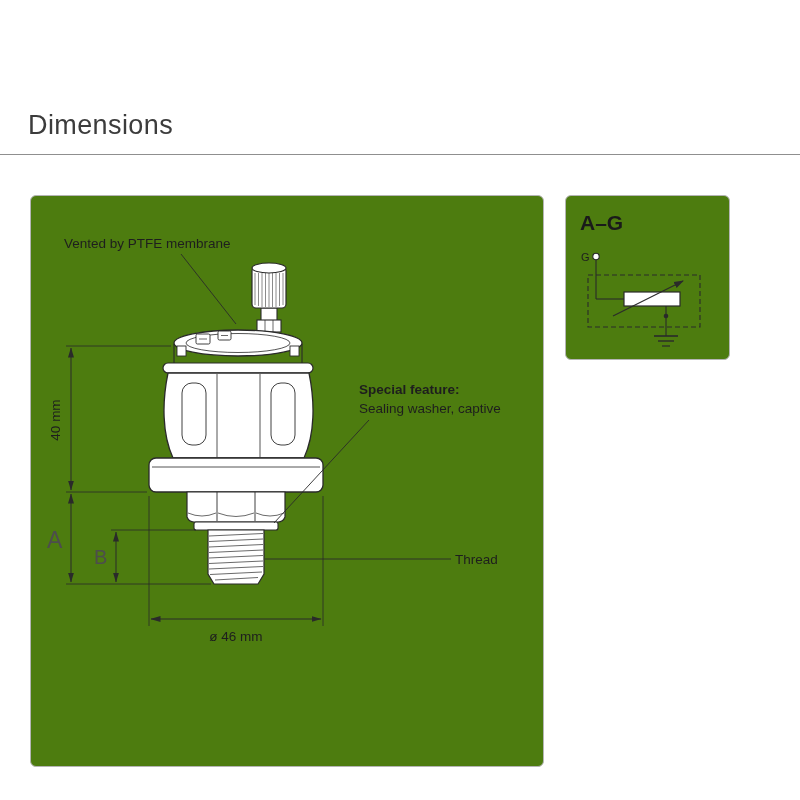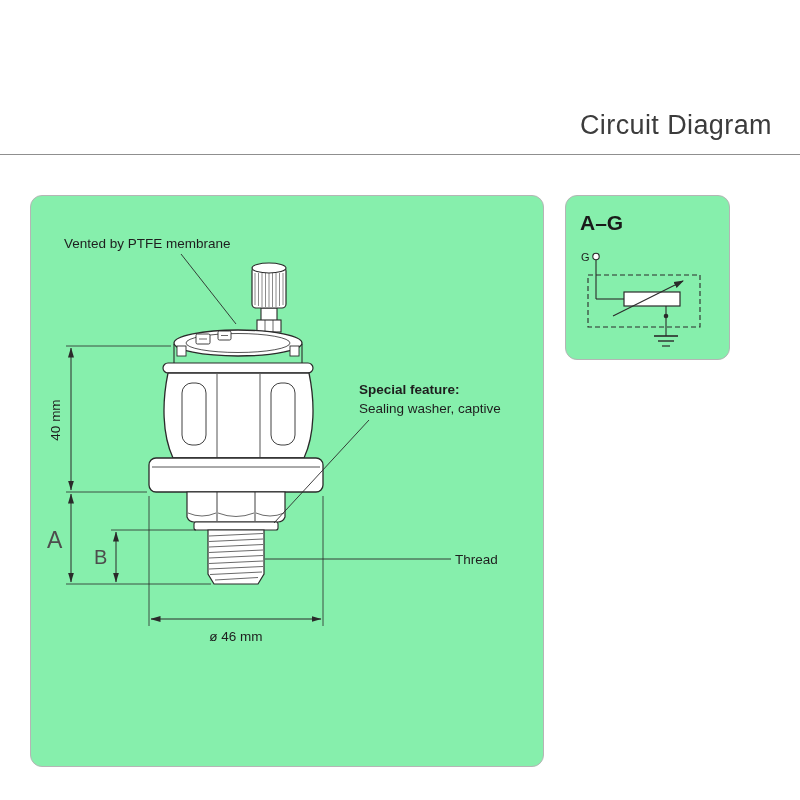--- a/index.html
+++ b/index.html
@@ -4,38 +4,38 @@
 <style>
   * { margin:0; padding:0; box-sizing:border-box; }
   html,body { background:#ffffff; }
   body { width:800px; height:800px; font-family:"Liberation Sans","DejaVu Sans",sans-serif; }
   .page { position:relative; width:800px; height:800px; background:#fff; overflow:hidden; }
 
   .title-left  { position:absolute; left:28px;  top:110px; font-size:27px; font-weight:400; color:#3c3c3c; letter-spacing:.4px; }
   .title-right { position:absolute; right:28px; top:110px; font-size:27px; font-weight:400; color:#3c3c3c; letter-spacing:.4px; }
   .divider { position:absolute; left:0; top:154px; width:800px; height:1px; background:#8f8f8f; }
 
-  .panel { position:absolute; border:1px solid #b5b5b5; border-radius:12px; background:#86efac; }
+  .panel { position:absolute; border:1px solid #b5b5b5; border-radius:6px; background:#4d7c0f; }
   .panel-dimensions { left:30px;  top:195px; width:514px; height:572px; }
   .panel-circuit    { left:565px; top:195px; width:165px; height:165px; }
 
   svg text { font-family:"Liberation Sans","DejaVu Sans",sans-serif; fill:#1e1e1e; }
   .lbl       { font-size:13.5px; }
   .lbl-bold  { font-size:13.5px; font-weight:bold; }
   .dim-letter   { font-size:23px; fill:#4d4d4d; }
   .dim-letter-b { font-size:20px; fill:#4d4d4d; }
   .circuit-title { font-size:21px; font-weight:bold; fill:#1a1a1a; }
   .terminal-lbl  { font-size:11px; }
 </style>
 </head>
 <body>
 
 <div class="page">
 
-  <div class="title-right">Circuit Diagram</div>
+  <div class="title-left">Dimensions</div>
   <div class="divider"></div>
 
   <div class="panel panel-dimensions">
     <svg width="512" height="484" viewBox="0 0 512 484">
       <defs>
         <marker id="dimArrow" viewBox="0 0 10 10" refX="9.5" refY="5" markerWidth="10" markerHeight="10" orient="auto-start-reverse">
           <path d="M0,2 L10,5 L0,8 Z" fill="#2a2a2a"></path>
         </marker>
       </defs>
 

